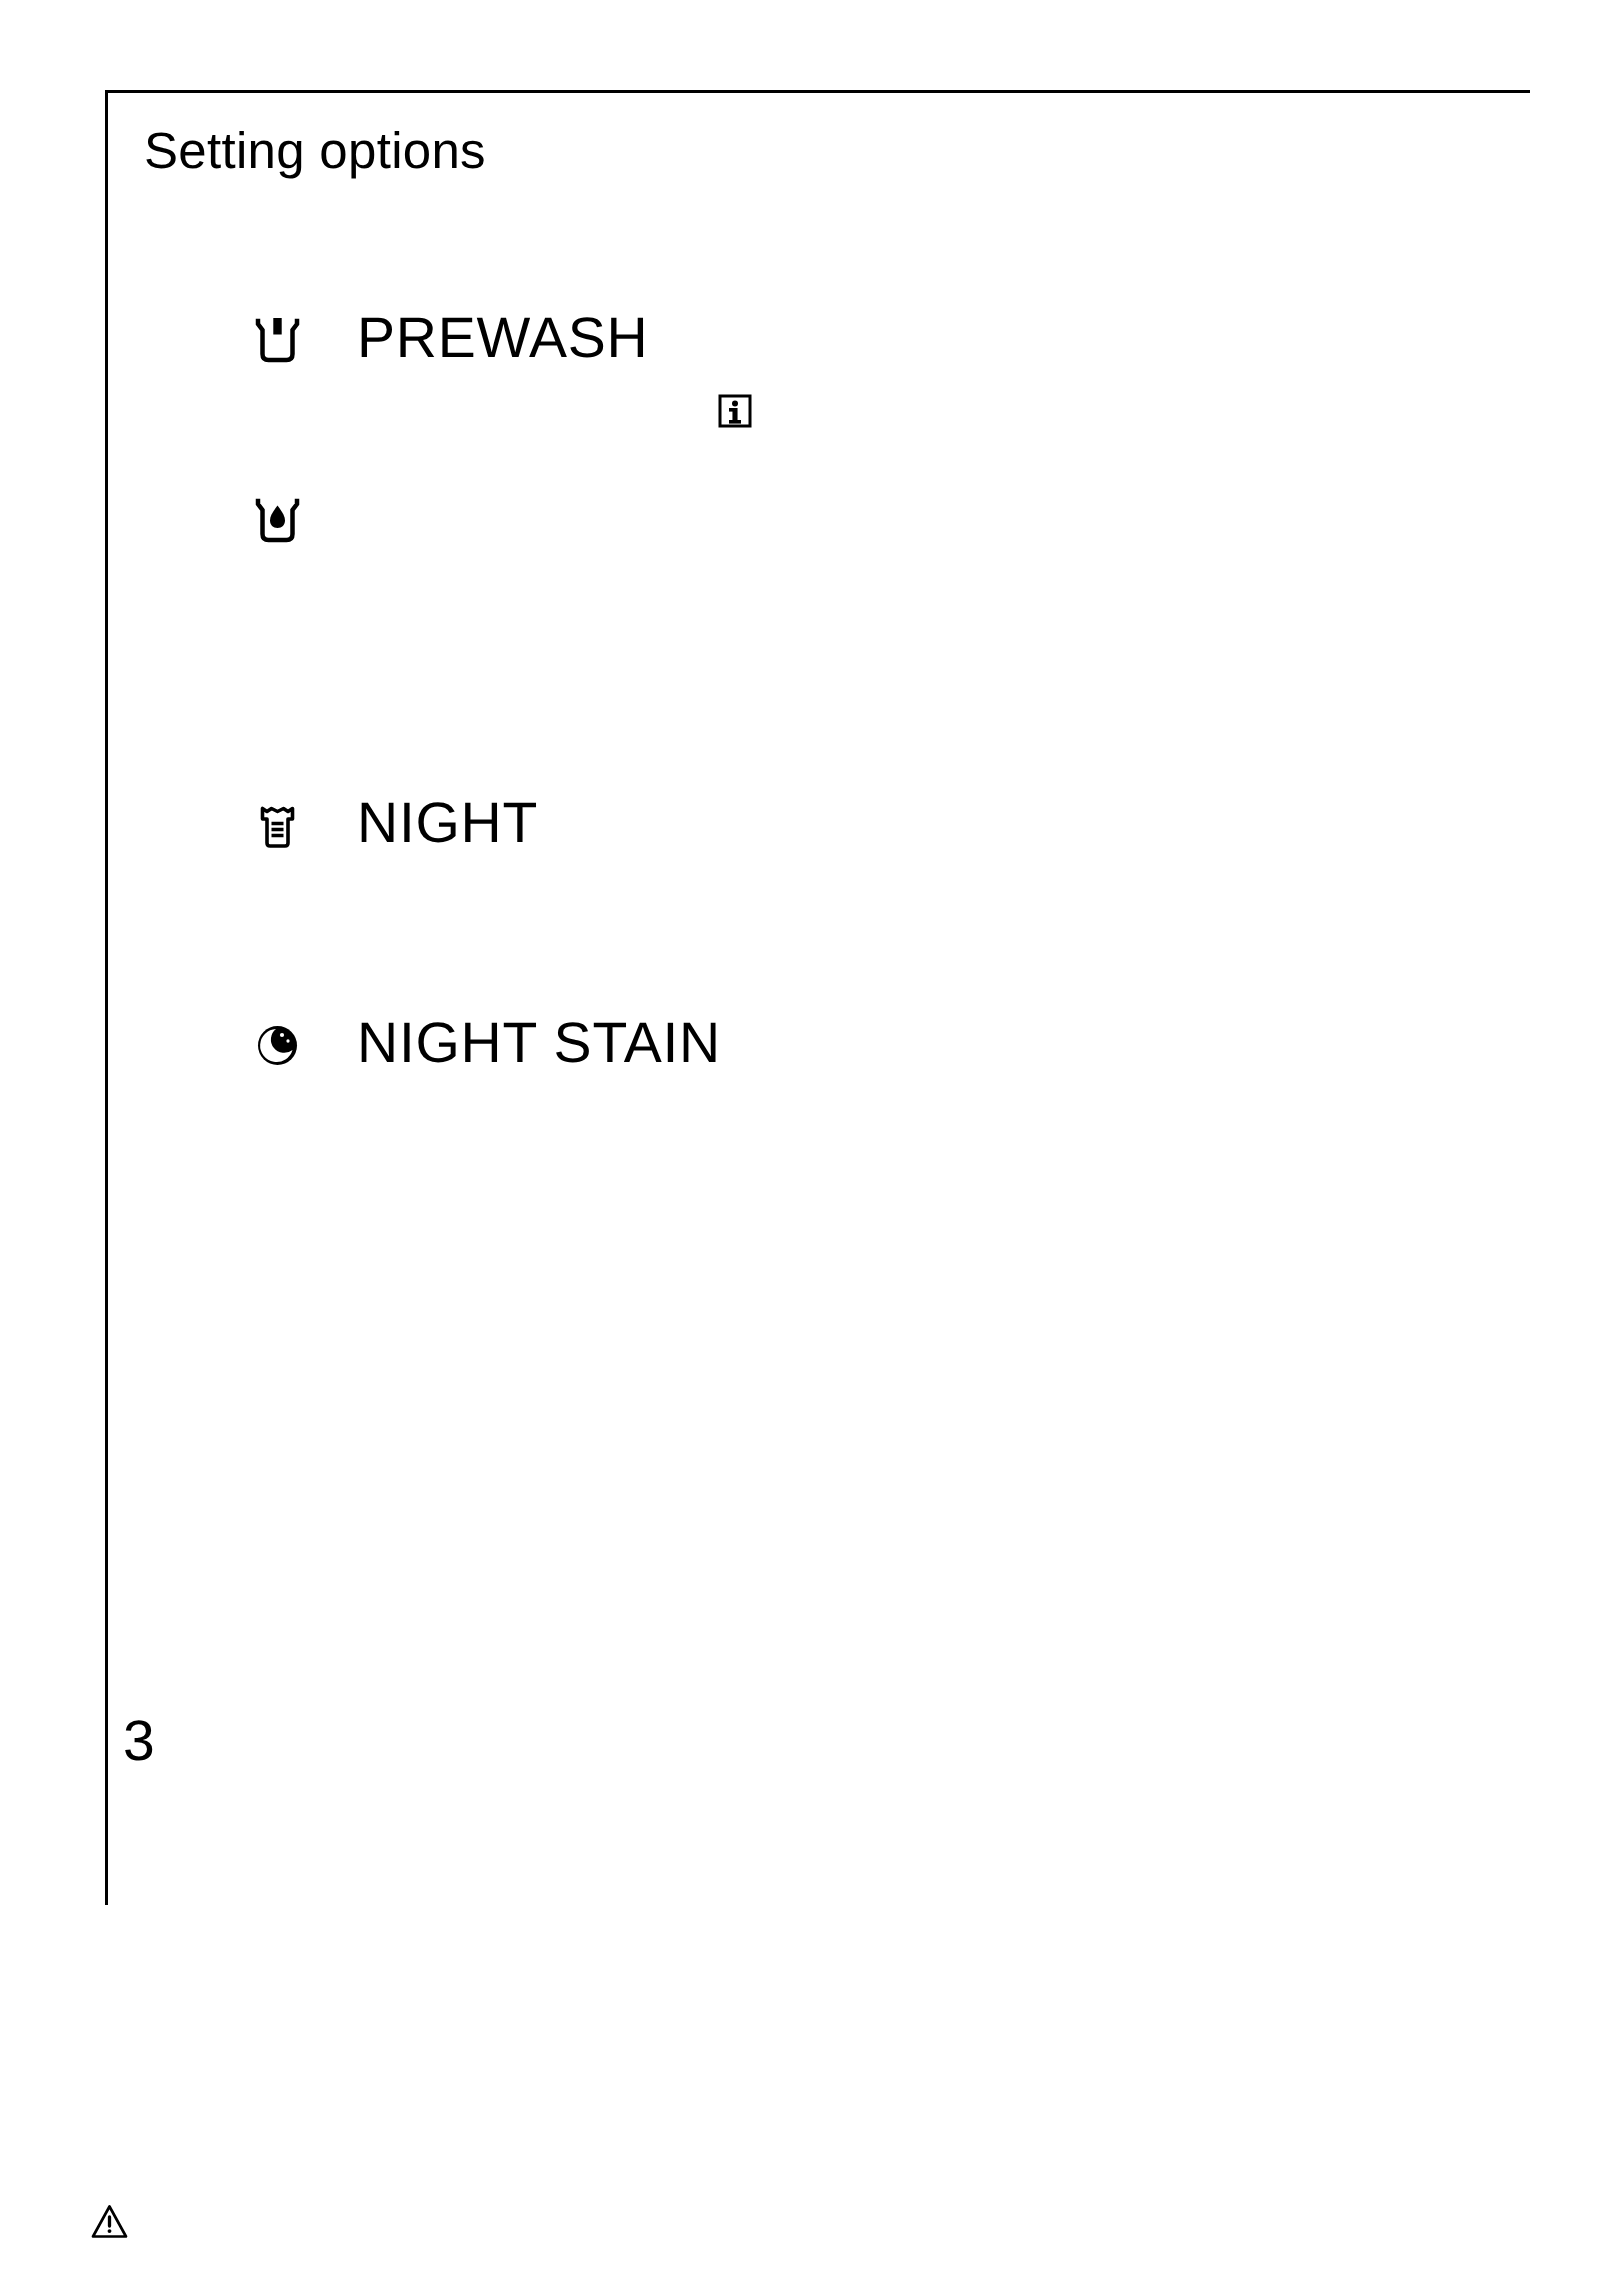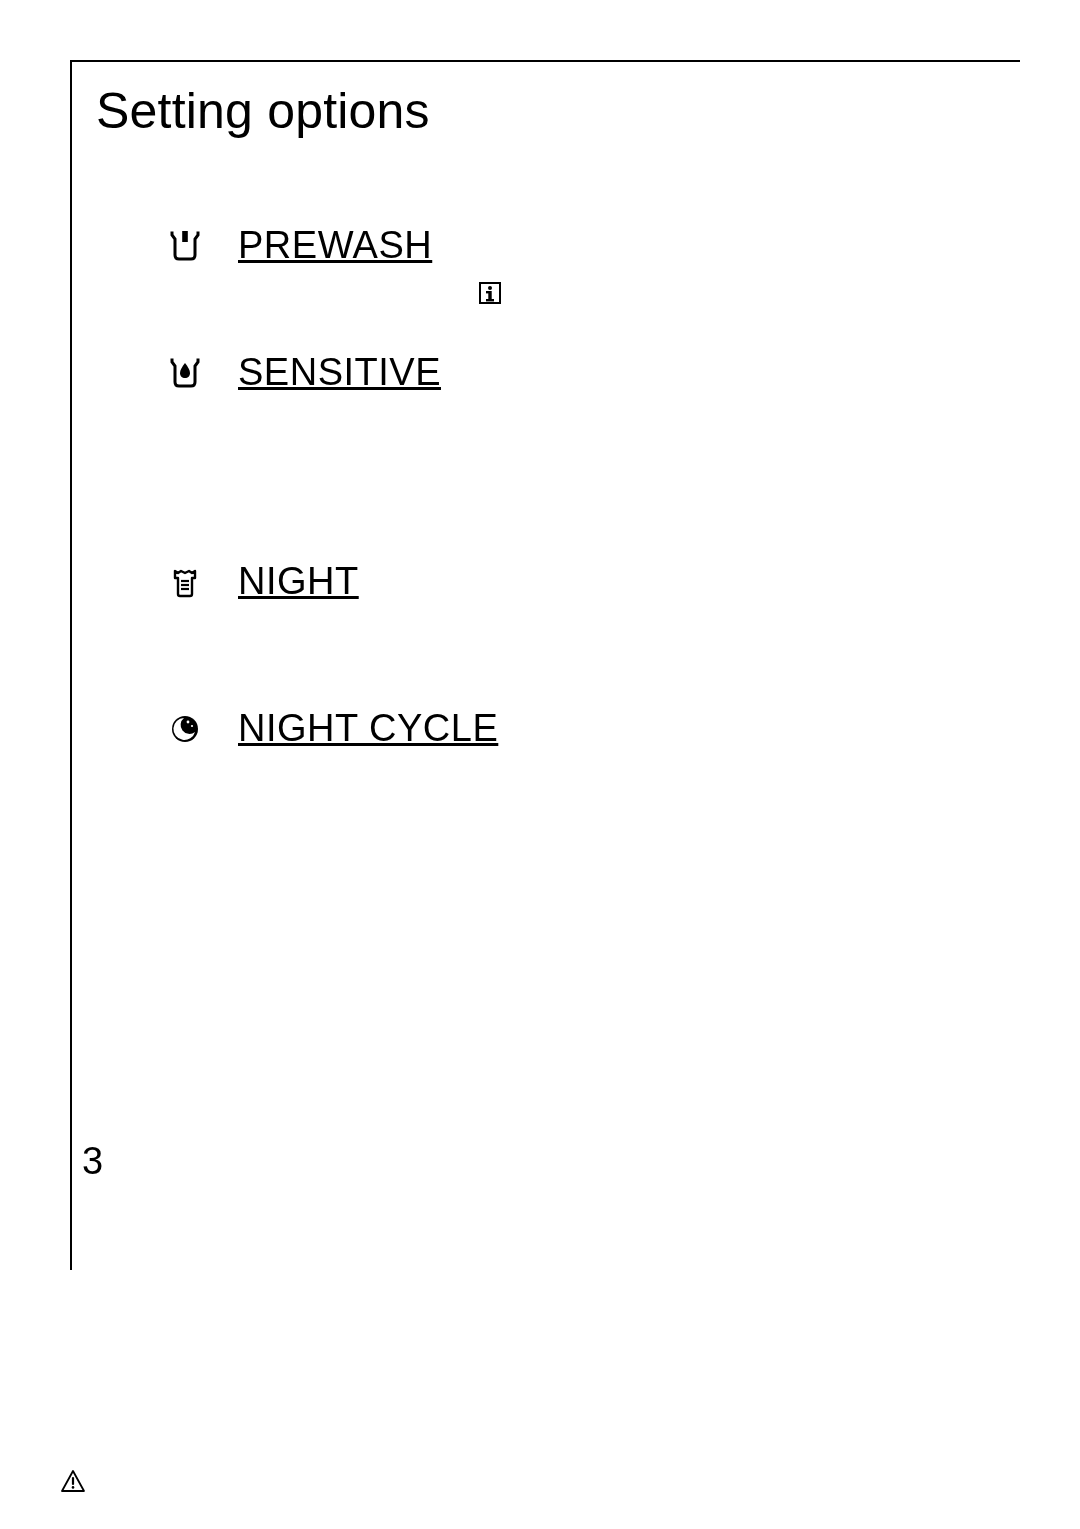--- a/index.html
+++ b/index.html
@@ -18,27 +18,26 @@
   }
   .rule {
     border-top: 2px solid #000;
     border-left: 2px solid #000;
     box-sizing: border-box;
     padding: 20px 24px 0 24px;
     height: 1210px;
     position: relative;
   }
   .title {
-    font-size: 50px;
+    font-size: 34px;
     letter-spacing: 0.2px;
     margin-bottom: 84px;
   }
   .options {
     padding-left: 72px;
-    text-decoration: underline;
   }
   .opt {
     display: flex;
     align-items: center;
     gap: 36px;
   }
   .opt .label {
     font-size: 38px;
     letter-spacing: 0.5px;
   }
@@ -99,21 +98,20 @@
         </svg>
       </div>
 
       <div class="opt">
         <span class="icon">
           <svg width="32" height="30" viewBox="0 0 32 30">
             <path d="M3 2 L3 4 L6 8 L6 24 Q6 28 10 28 L22 28 Q26 28 26 24 L26 8 L29 4 L29 2" fill="none" stroke="#000" stroke-width="3" stroke-linecap="square"></path>
             <path d="M16 5 C13 9 11 12 11 15 C11 18 13 20 16 20 C19 20 21 18 21 15 C21 12 19 9 16 5 Z" fill="#000"></path>
           </svg>
         </span>
-        <span class="label caps">SENSITIVE</span>
       </div>
 
       <div class="gap-small"></div>
 
       <div class="opt">
         <span class="icon">
           <svg width="28" height="32" viewBox="0 0 28 32">
             <path d="M7 7 L4 5 L4 12 L7 12 L7 28 Q7 30 9 30 L19 30 Q21 30 21 28 L21 12 L24 12 L24 5 L21 7 L18 5 L14 7 L10 5 Z" fill="none" stroke="#000" stroke-width="2.4" stroke-linejoin="round"></path>
             <line x1="10" y1="15" x2="18" y2="15" stroke="#000" stroke-width="2.2"></line>
             <line x1="10" y1="19" x2="18" y2="19" stroke="#000" stroke-width="2.2"></line>
@@ -127,21 +125,21 @@
 
       <div class="opt">
         <span class="icon">
           <svg width="30" height="30" viewBox="0 0 30 30">
             <circle cx="15" cy="15" r="13" fill="#000"></circle>
             <path d="M14 4 A11 11 0 1 0 25 18 A8 8 0 0 1 14 4 Z" fill="#fff"></path>
             <circle cx="18" cy="8" r="1.4" fill="#fff"></circle>
             <circle cx="22" cy="12" r="1.1" fill="#fff"></circle>
           </svg>
         </span>
-        <span class="label caps">NIGHT CYCLE</span>
+        <span class="label caps">NIGHT STAIN</span>
       </div>
 
       <div class="gap-med2"></div>
 
 
       <div class="gap-med3"></div>
 
     </div>
 
   </div>

